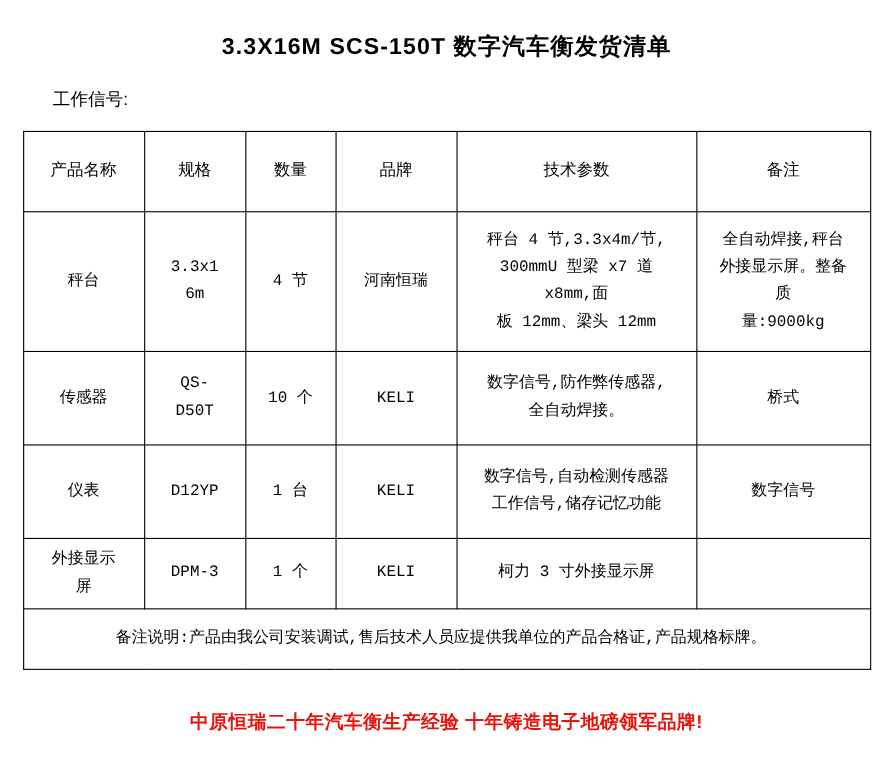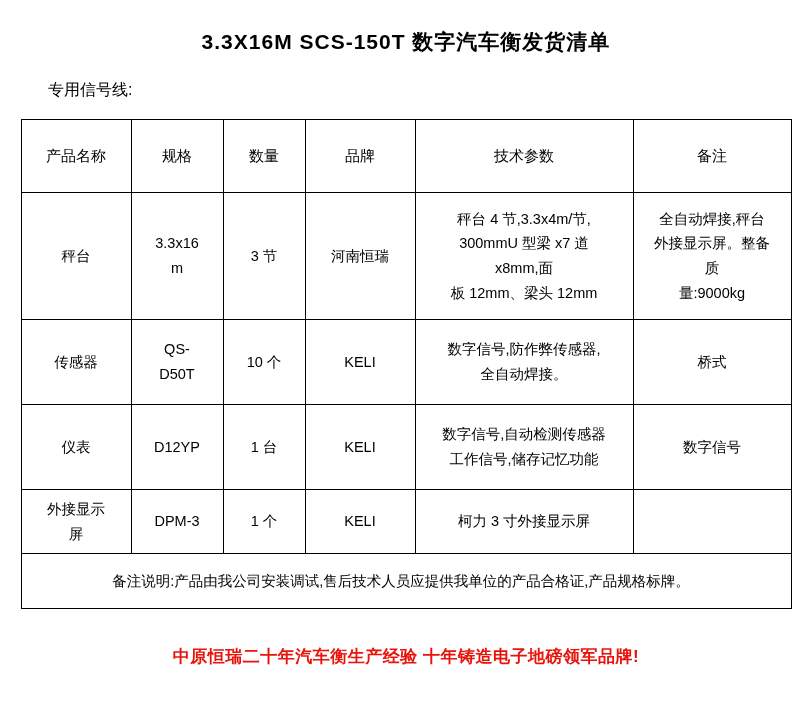--- a/index.html
+++ b/index.html
@@ -42,20 +42,21 @@
     table-layout: fixed;
   }
   table.spec td, table.spec th {
     border: 1px solid #000;
     text-align: center;
     vertical-align: middle;
     font-size: 14.5px;
     padding: 7px 20px;
     line-height: 1.7;
     word-break: break-word;
+    font-family: Liberation Mono, monospace;
   }
   table.spec thead td {
     height: 58px;
     font-size: 15px;
   }
   .col-name   { width: 110px; }
   .col-spec   { width: 92px; }
   .col-qty    { width: 82px; }
   .col-brand  { width: 110px; }
   .col-tech   { width: 218px; }
@@ -83,21 +84,21 @@
   }
   .line2 { display: block; }
 </style>
 </head>
 <body>
 
 <div class="page">
 
   <div class="doc-title">3.3X16M SCS-150T 数字汽车衡发货清单</div>
 
-  <div class="subtitle">专用信号线:</div>
+  <div class="subtitle">工作信号:</div>
 
   <table class="spec">
     <colgroup>
       <col class="col-name">
       <col class="col-spec">
       <col class="col-qty">
       <col class="col-brand">
       <col class="col-tech">
       <col class="col-remark">
     </colgroup>
@@ -109,21 +110,21 @@
         <td>品牌</td>
         <td>技术参数</td>
         <td>备注</td>
       </tr>
     </thead>
     <tbody>
 
       <tr class="row-taiwan">
         <td>秤台</td>
         <td>3.3x16m</td>
-        <td>3 节</td>
+        <td>4 节</td>
         <td>河南恒瑞</td>
         <td class="tech-cell">
           <span class="line2">秤台 4 节,3.3x4m/节,</span>
           <span class="line2">300mmU 型梁 x7 道 x8mm,面</span>
           <span class="line2">板 12mm、梁头 12mm</span>
         </td>
         <td class="remark-cell">
           <span class="line2">全自动焊接,秤台</span>
           <span class="line2">外接显示屏。整备质</span>
           <span class="line2">量:9000kg</span>

